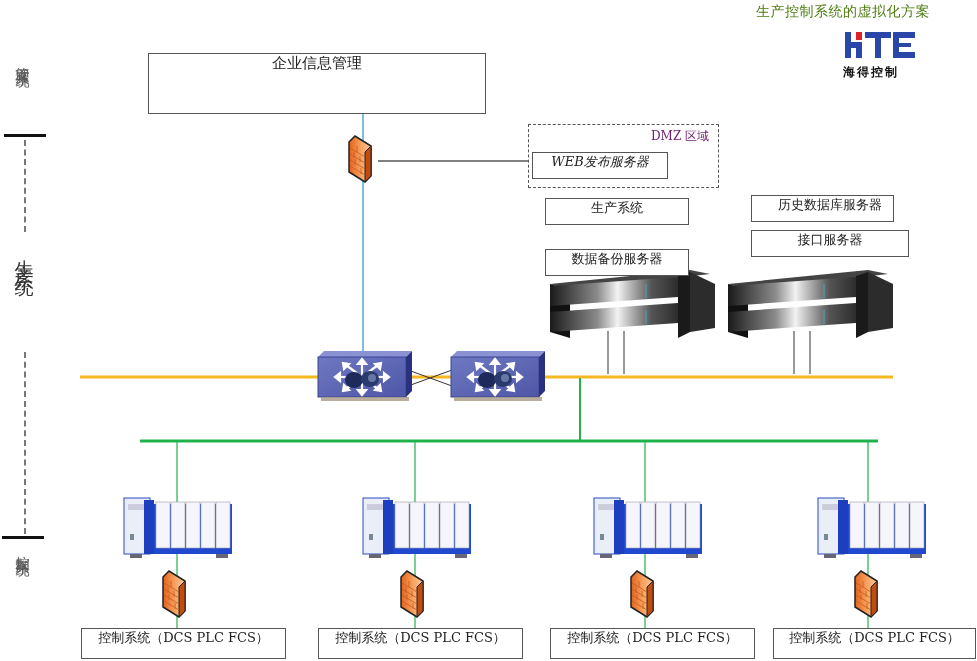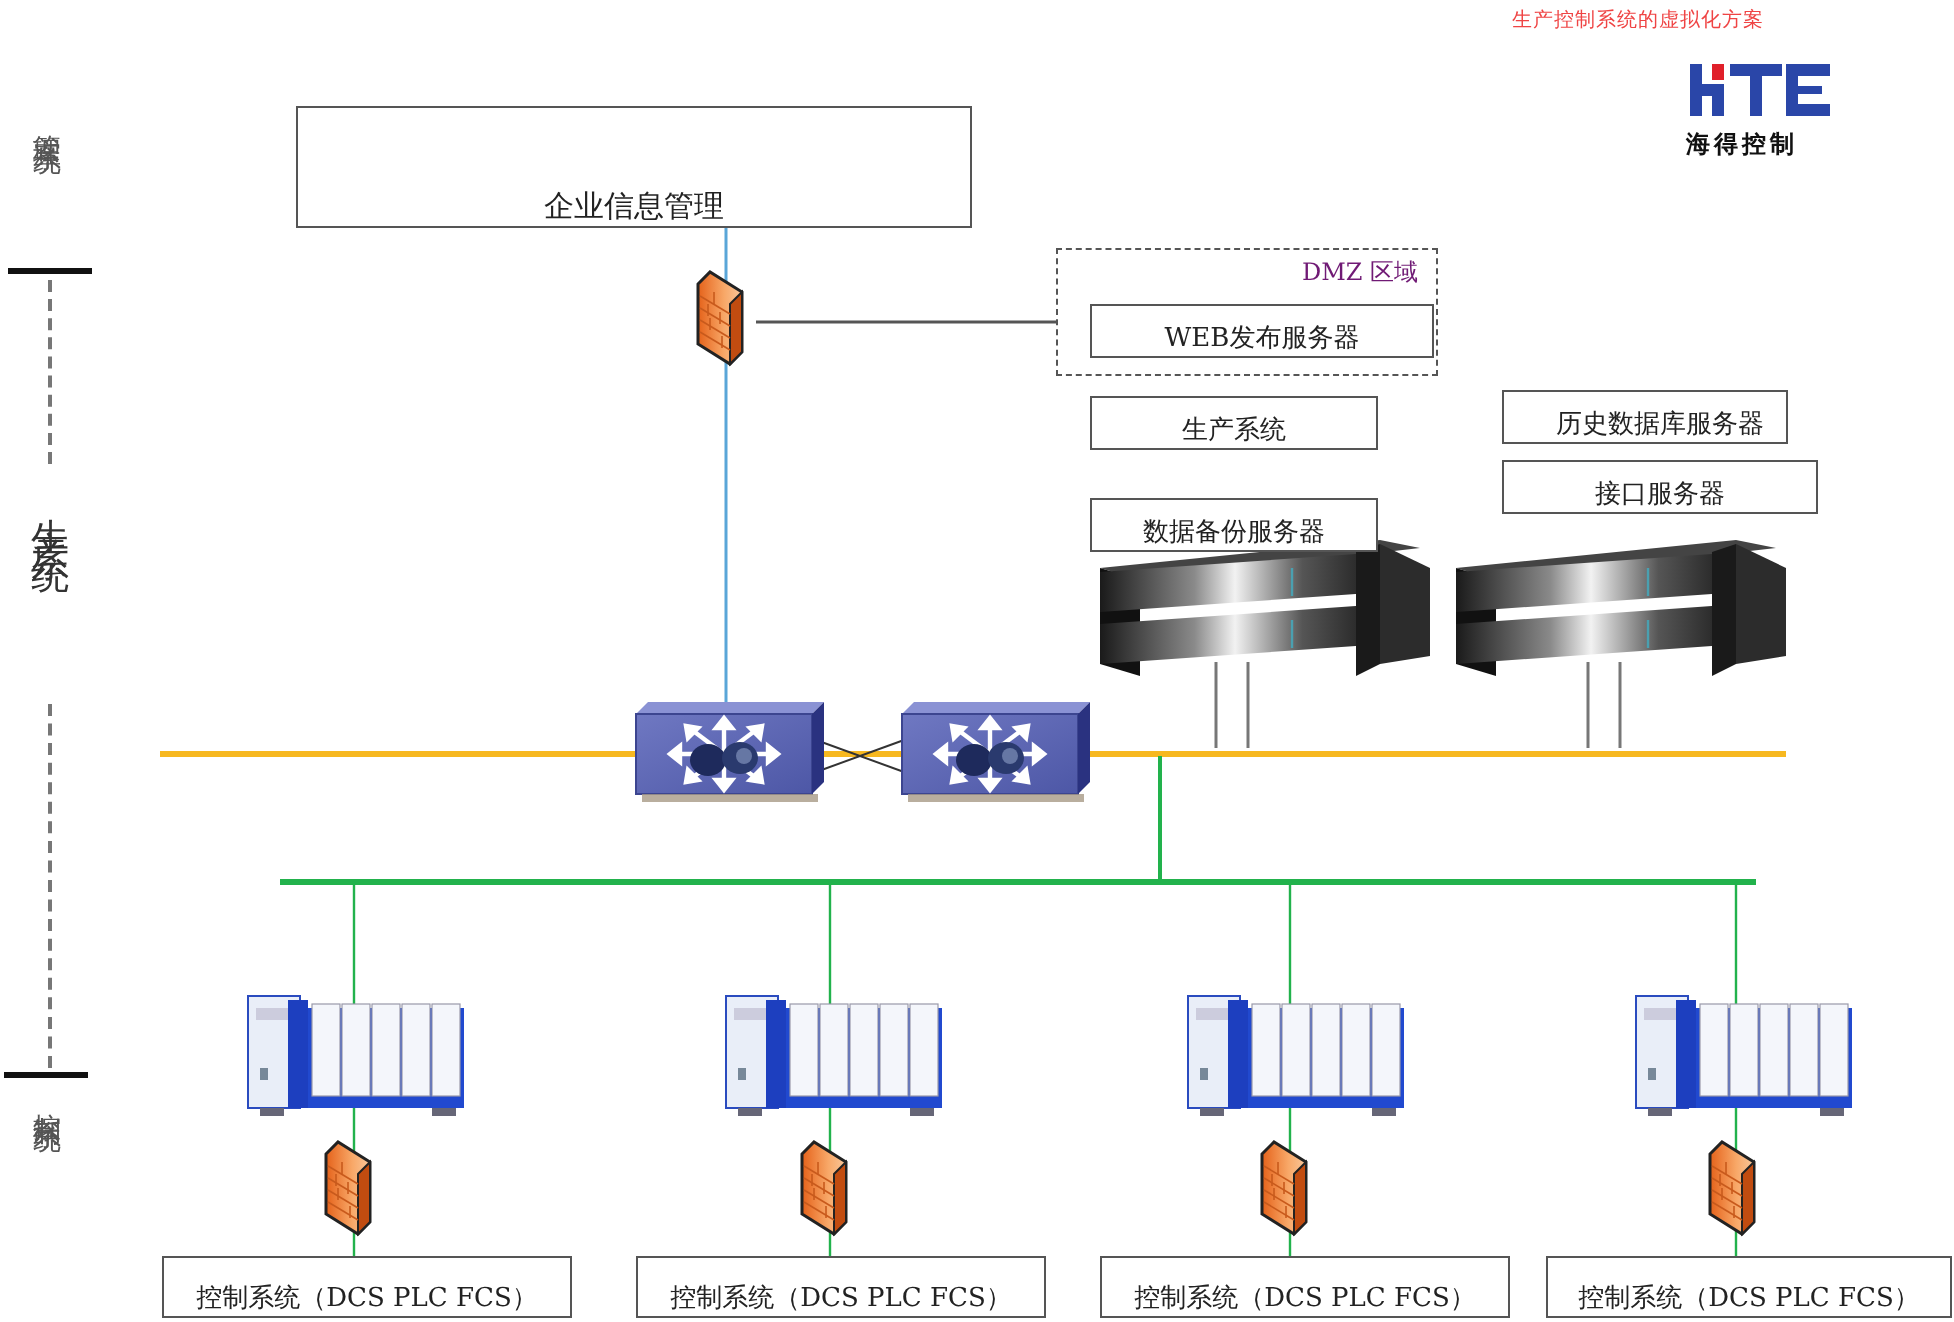--- a/index.html
+++ b/index.html
@@ -1,21 +1,21 @@
 <!DOCTYPE html>
 <html><head>
 <meta charset="utf-8">
 <style>
   html, body { margin:0; padding:0; background:#ffffff; }
   body { width:977px; height:661px; position:relative; overflow:hidden;
          font-family:"DejaVu Serif","Liberation Serif",serif; color:#222; }
   .abs { position:absolute; }
   .box { position:absolute; background:#fff; border:1.5px solid #555; box-sizing:border-box;
-         display:flex; align-items:flex-end; justify-content:center; font-size:13px; color:#222; }
-  .title-top { position:absolute; left:756px; top:3px; font-size:10px; color:#ef4444; letter-spacing:0.5px; }
+         display:flex; align-items:flex-start; justify-content:center; font-size:13px; color:#222; }
+  .title-top { position:absolute; left:756px; top:3px; font-size:14px; color:#4d7c0f; letter-spacing:0.5px; }
   .logo-text { position:absolute; left:843px; top:64px; font-size:12px; font-weight:bold; color:#111;
                font-family:Liberation Mono, monospace; letter-spacing:2px; }
   .vlabel { position:absolute; writing-mode:vertical-rl; text-orientation:upright; color:#555; }
   .vlabel.small { font-size:14px; letter-spacing:2px; }
   .vlabel.big { font-size:19px; letter-spacing:6px; color:#333; }
   .tick { position:absolute; height:3px; background:#111; }
   .dash-v { position:absolute; width:0; border-left:2px dashed #777; }
   svg { position:absolute; left:0; top:0; overflow:visible; }
   .dmz { position:absolute; border:1.5px dashed #555; box-sizing:border-box; }
   .dmz-label { position:absolute; font-size:12px; color:#701a75; }
@@ -174,21 +174,21 @@
   <use href="#firewall" x="631" y="571"></use>
   <use href="#firewall" x="855" y="571"></use>
 </svg>
 
 <div class="box" style="left:148px; top:53px; width:338px; height:61px; font-size:15px;">
   <span>企业信息管理</span>
 </div>
 
 <div class="dmz" style="left:528px; top:124px; width:191px; height:64px;"></div>
 <div class="dmz-label" style="left:651px; top:128px;">DMZ 区域</div>
-<div class="box" style="left:545px; top:152px; width:172px; height:27px;">
+<div class="box" style="left:532px; top:152px; width:136px; height:27px;font-style:italic;">
   <span>WEB发布服务器</span>
 </div>
 
 <div class="box" style="left:545px; top:198px; width:144px; height:27px;">
   <span>生产系统</span>
 </div>
 <div class="box" style="left:545px; top:229px; width:144px; height:27px;margin-top:20px;">
   <span>数据备份服务器</span>
 </div>
 

